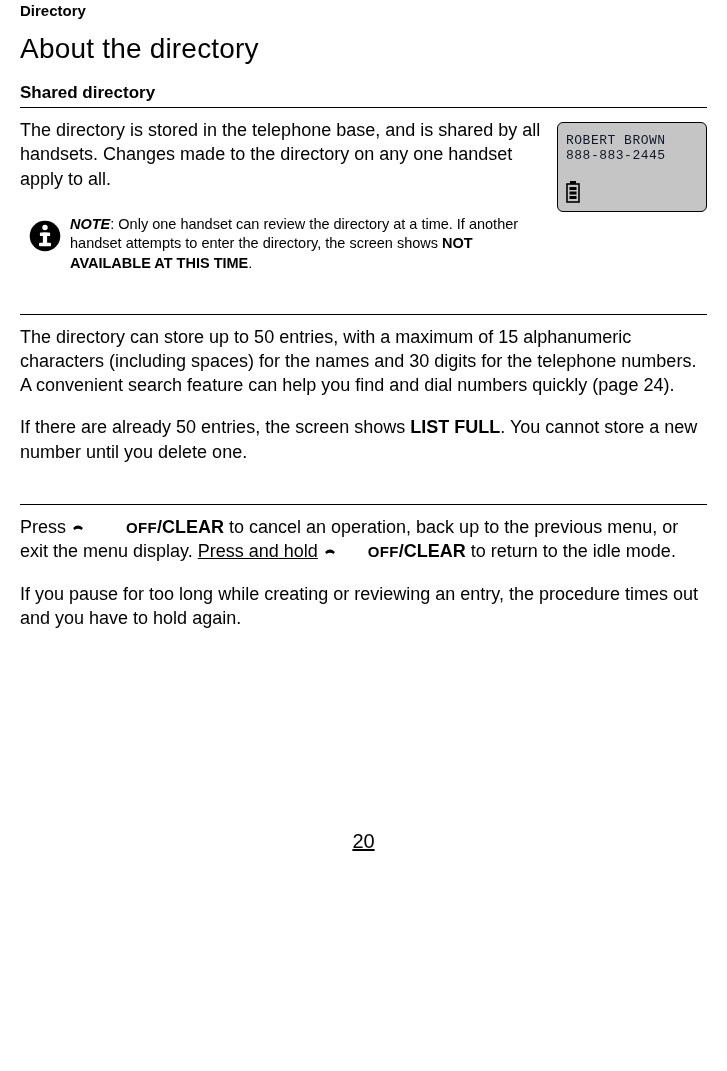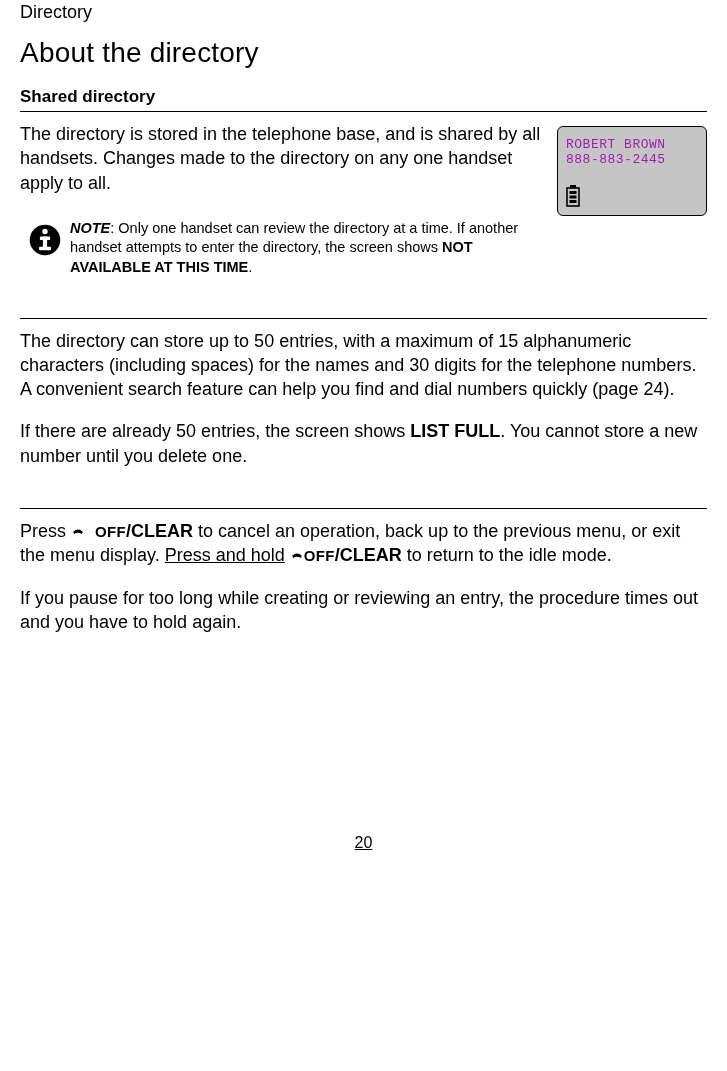--- a/index.html
+++ b/index.html
@@ -8,22 +8,22 @@
     background: #fff;
     font-family: "Trebuchet MS", "Lucida Sans", Arial, sans-serif;
     color: #000;
     width: 727px;
   }
   .page {
     padding: 0 20px 40px 20px;
     box-sizing: border-box;
   }
   .breadcrumb {
-    font-size: 18px;
-    font-weight: 400;
+    font-size: 15px;
+    font-weight: 700;
     margin-top: 2px;
   }
   h1.title {
     font-size: 28px;
     font-weight: 300;
     margin: 14px 0 18px 0;
     letter-spacing: 0.2px;
   }
   h2.section {
     font-size: 17px;
@@ -54,21 +54,21 @@
     border: 1.5px solid #000;
     border-radius: 6px;
     box-sizing: border-box;
     padding: 10px 8px 8px 8px;
     margin-top: 4px;
   }
   .lcd .line {
     font-family: "Courier New", monospace;
     font-size: 13px;
     letter-spacing: 0.5px;
-    color: #a21caf;
+    color: #0f172a;
     white-space: nowrap;
   }
   .lcd .battery {
     margin-top: 18px;
   }
   .lcd .battery svg { display:block; }
   .note-block {
     display: flex;
     align-items: flex-start;
     gap: 8px;
@@ -91,32 +91,33 @@
   }
   .body-para {
     font-size: 18px;
     line-height: 1.35;
     margin: 0 0 18px 0;
   }
   .spacer { height: 40px; }
   .spacer2 { height: 22px; }
   .page-num {
     text-align: center;
-    font-size: 16px;
+    font-size: 20px;
     margin-top: 200px;
     text-decoration: underline;
   }
   .phone-icon {
     display: inline-block;
     vertical-align: -2px;
     width: 14px;
     height: 14px;
   }
   .key-label {
     font-variant: normal;
+    margin-left: 31px;
   }
   .key-off { font-size: 15px; font-weight:700; letter-spacing:0.3px; }
   .underline { text-decoration: underline; }
   b { font-weight: 700; }
 </style>
 </head>
 <body>
 
 <div class="page">
 

